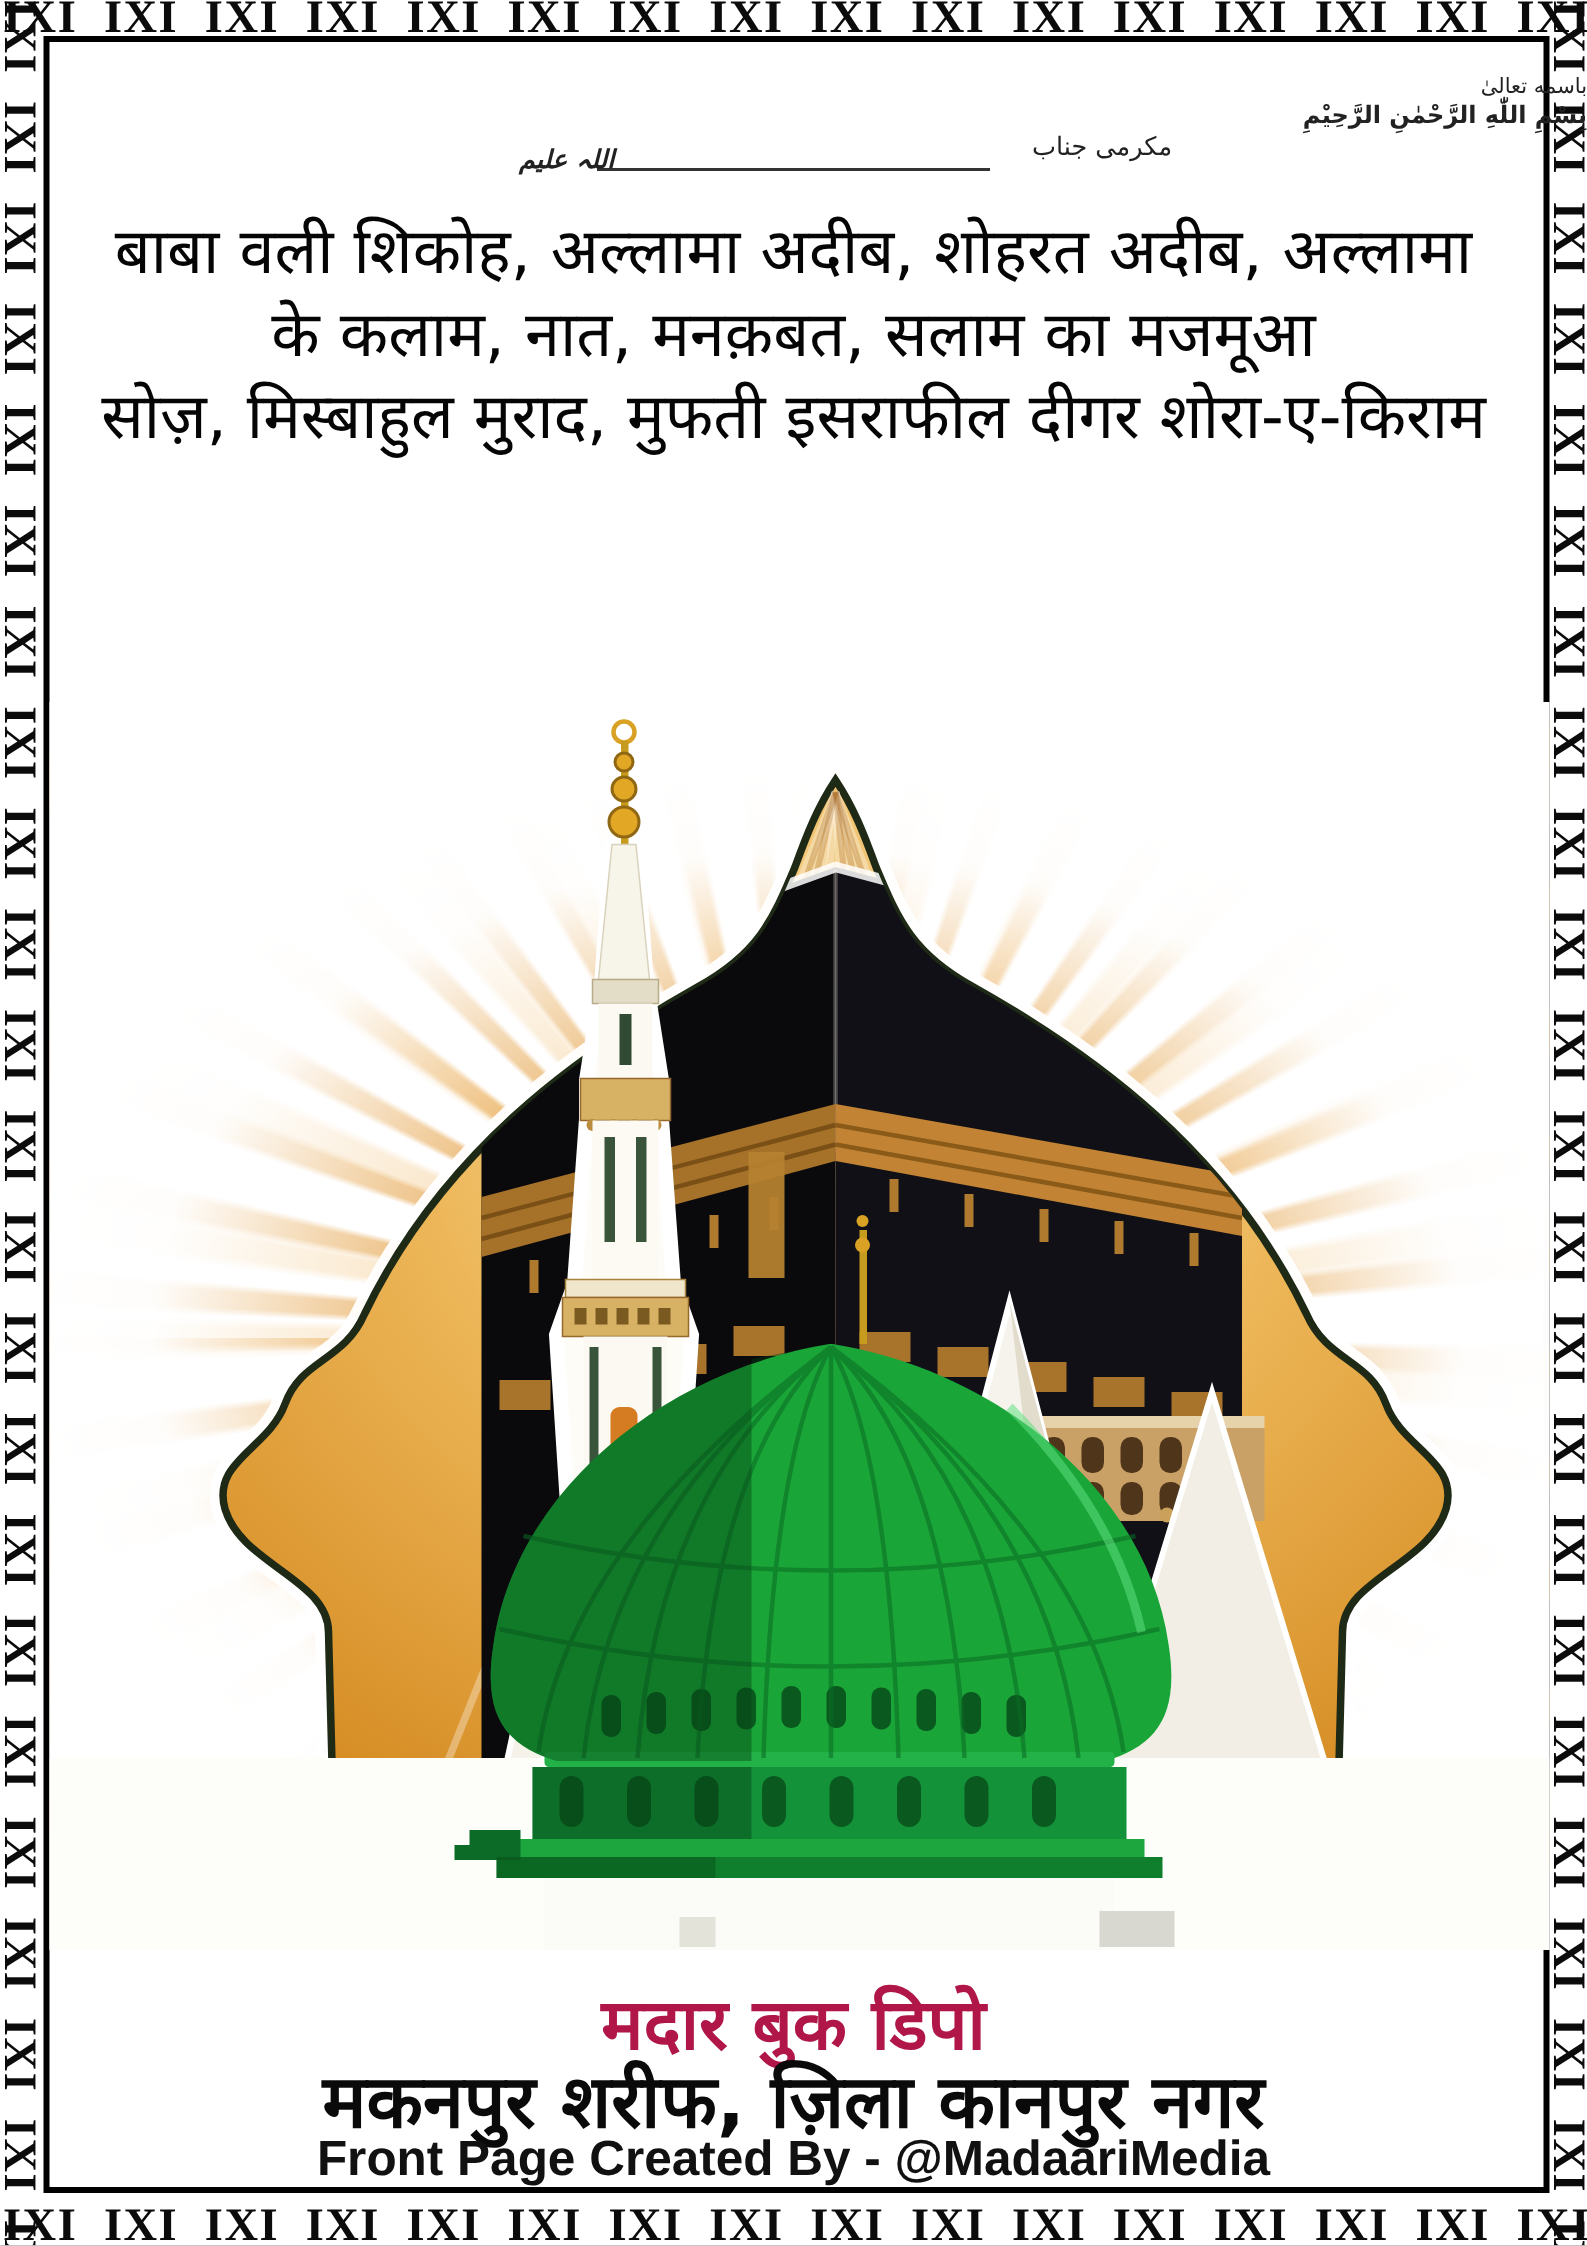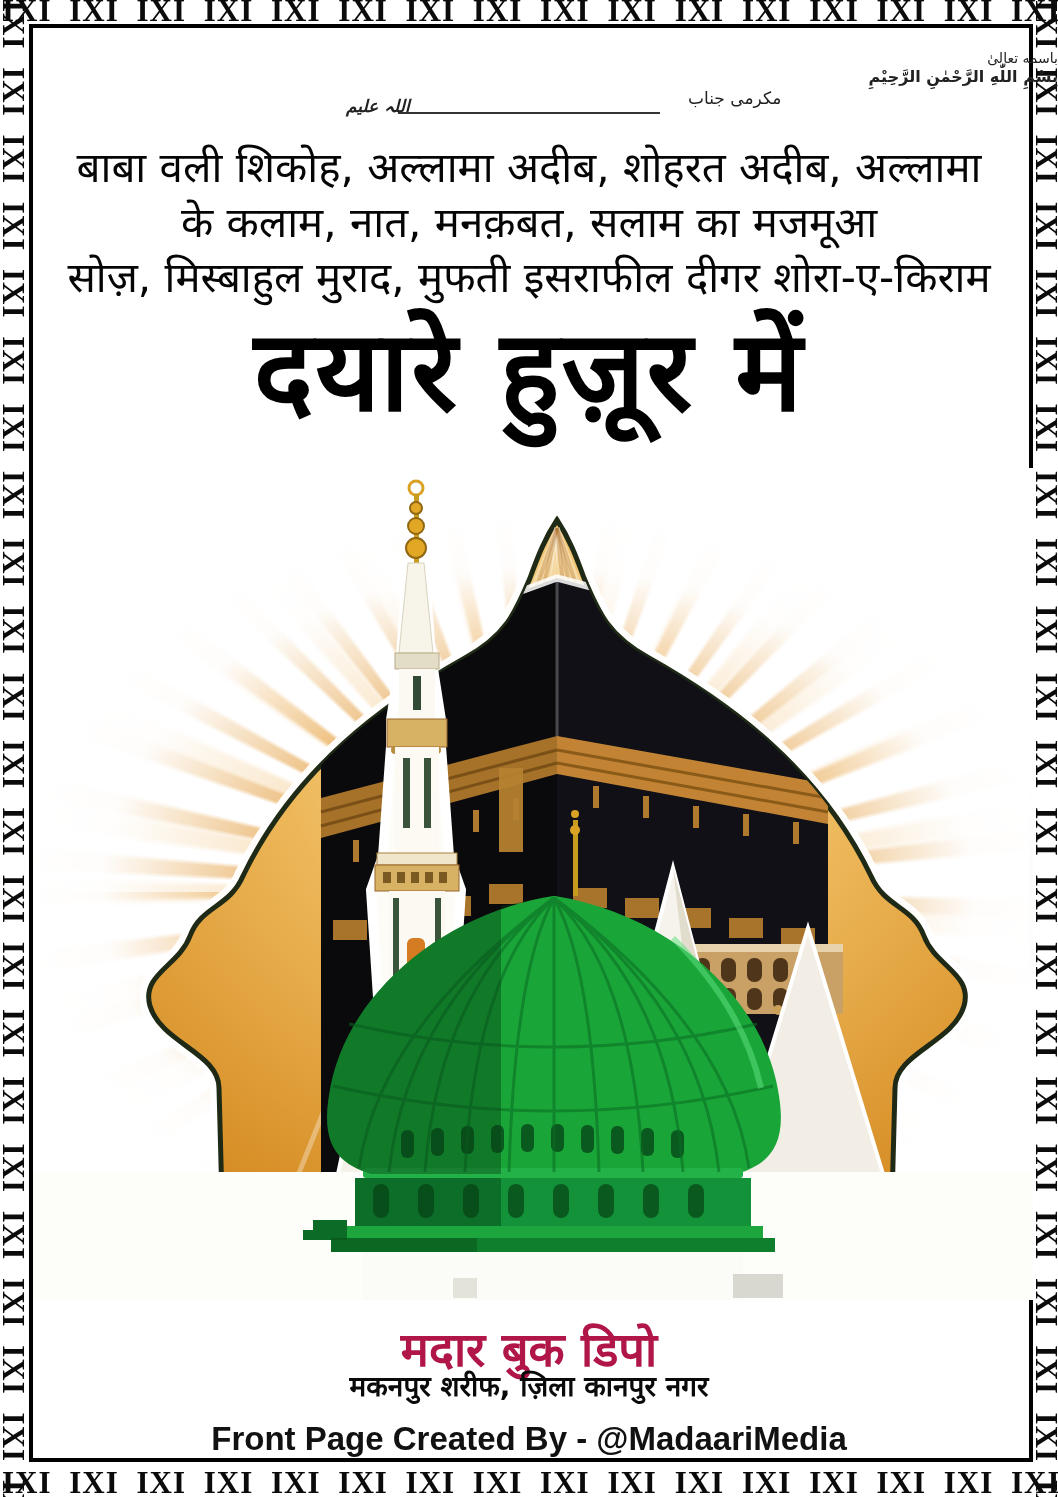--- a/index.html
+++ b/index.html
@@ -34,21 +34,21 @@
         rgba(224,146,40,0) 0deg 2.2deg, rgba(224,146,40,.55) 3deg 4.6deg, rgba(224,146,40,0) 5.4deg 8.1deg);}
   .rays2{background:repeating-conic-gradient(from -87deg at 50.5% 51%,
         rgba(240,183,99,0) 0deg 4deg, rgba(240,183,99,.32) 5deg 7deg, rgba(240,183,99,0) 8deg 13.5deg);}
   .raysfade{background:radial-gradient(ellipse 56% 50% at 50.5% 51%,
         rgba(255,255,255,0) 50%, rgba(255,255,255,.96) 78%, #fff 92%);}
   .art svg{position:absolute;inset:0;}
   
   .publisher{position:absolute;top:1316px;left:0;width:100%;text-align:center;
              font-size:47px;font-weight:800;color:#b01647;}
   .address{position:absolute;top:1366px;left:0;width:100%;text-align:center;
-           font-size:28px;font-weight:600;color:#0a0a0a;}
+           font-size:49px;font-weight:600;color:#0a0a0a;}
   .credit{position:absolute;top:1420px;left:0;width:100%;text-align:center;
           font-family:"Liberation Sans",sans-serif;font-size:33px;font-weight:bold;color:#111;}
 </style>
 </head>
 <body>
 
 <div class="page">
 
   <div class="bstrip b-top">IXI IXI IXI IXI IXI IXI IXI IXI IXI IXI IXI IXI IXI IXI IXI IXI IXI IXI IXI IXI IXI IXI IXI IXI IXI IXI</div>
   <div class="bstrip b-bottom">IXI IXI IXI IXI IXI IXI IXI IXI IXI IXI IXI IXI IXI IXI IXI IXI IXI IXI IXI IXI IXI IXI IXI IXI IXI IXI</div>
@@ -63,21 +63,20 @@
   <div class="h-rule"></div>
   <div class="h-left">اللہ علیم</div>
   <div class="h-right">مکرمی جناب</div>
 
   <div class="intro">
     <div>बाबा वली शिकोह, अल्लामा अदीब, शोहरत अदीब, अल्लामा</div>
     <div>के कलाम, नात, मनक़बत, सलाम का मजमूआ</div>
     <div>सोज़, मिस्बाहुल मुराद, मुफती इसराफील दीगर शोरा-ए-किराम</div>
   </div>
 
-  <div class="title">दयारे हुज़ूर में</div>
 
   <div class="art">
     <div class="rays"></div>
     <div class="rays2"></div>
     <div class="raysfade"></div>
 
     <svg viewBox="0 0 1000 832">
       <defs>
         <radialGradient id="archGold" cx="52%" cy="30%" r="80%">
           <stop offset="0%" stop-color="#f8e3ae"></stop>

